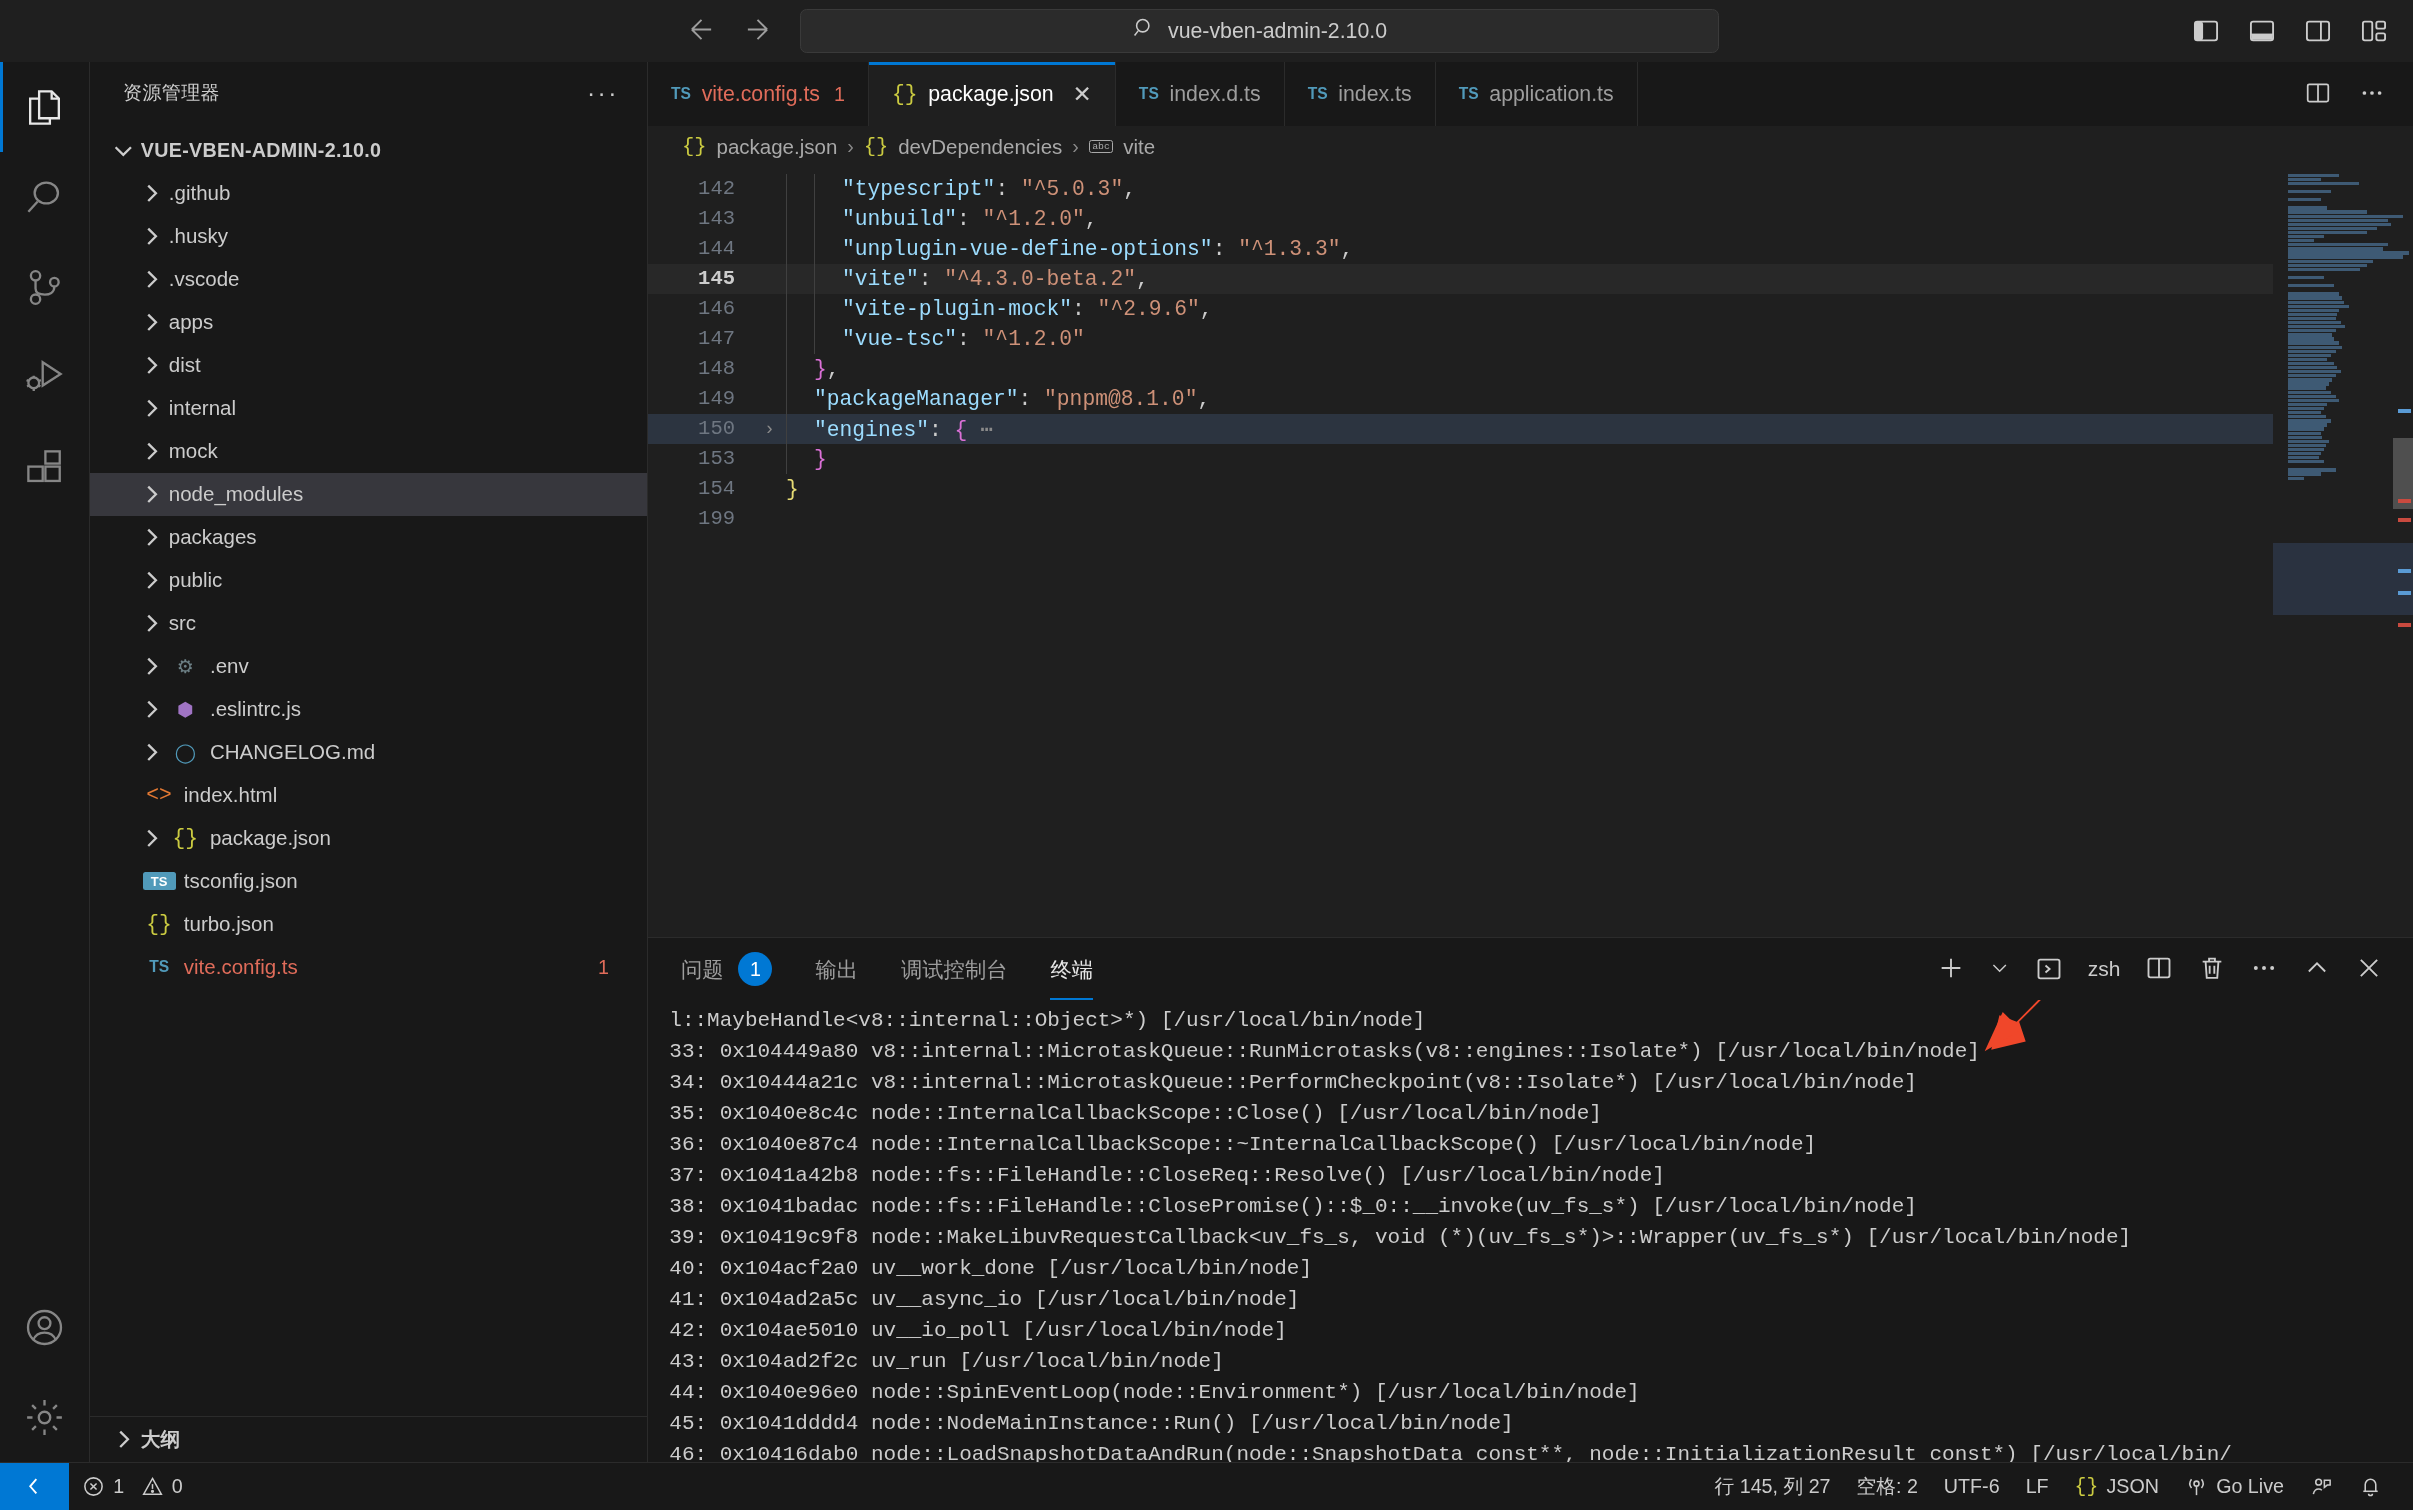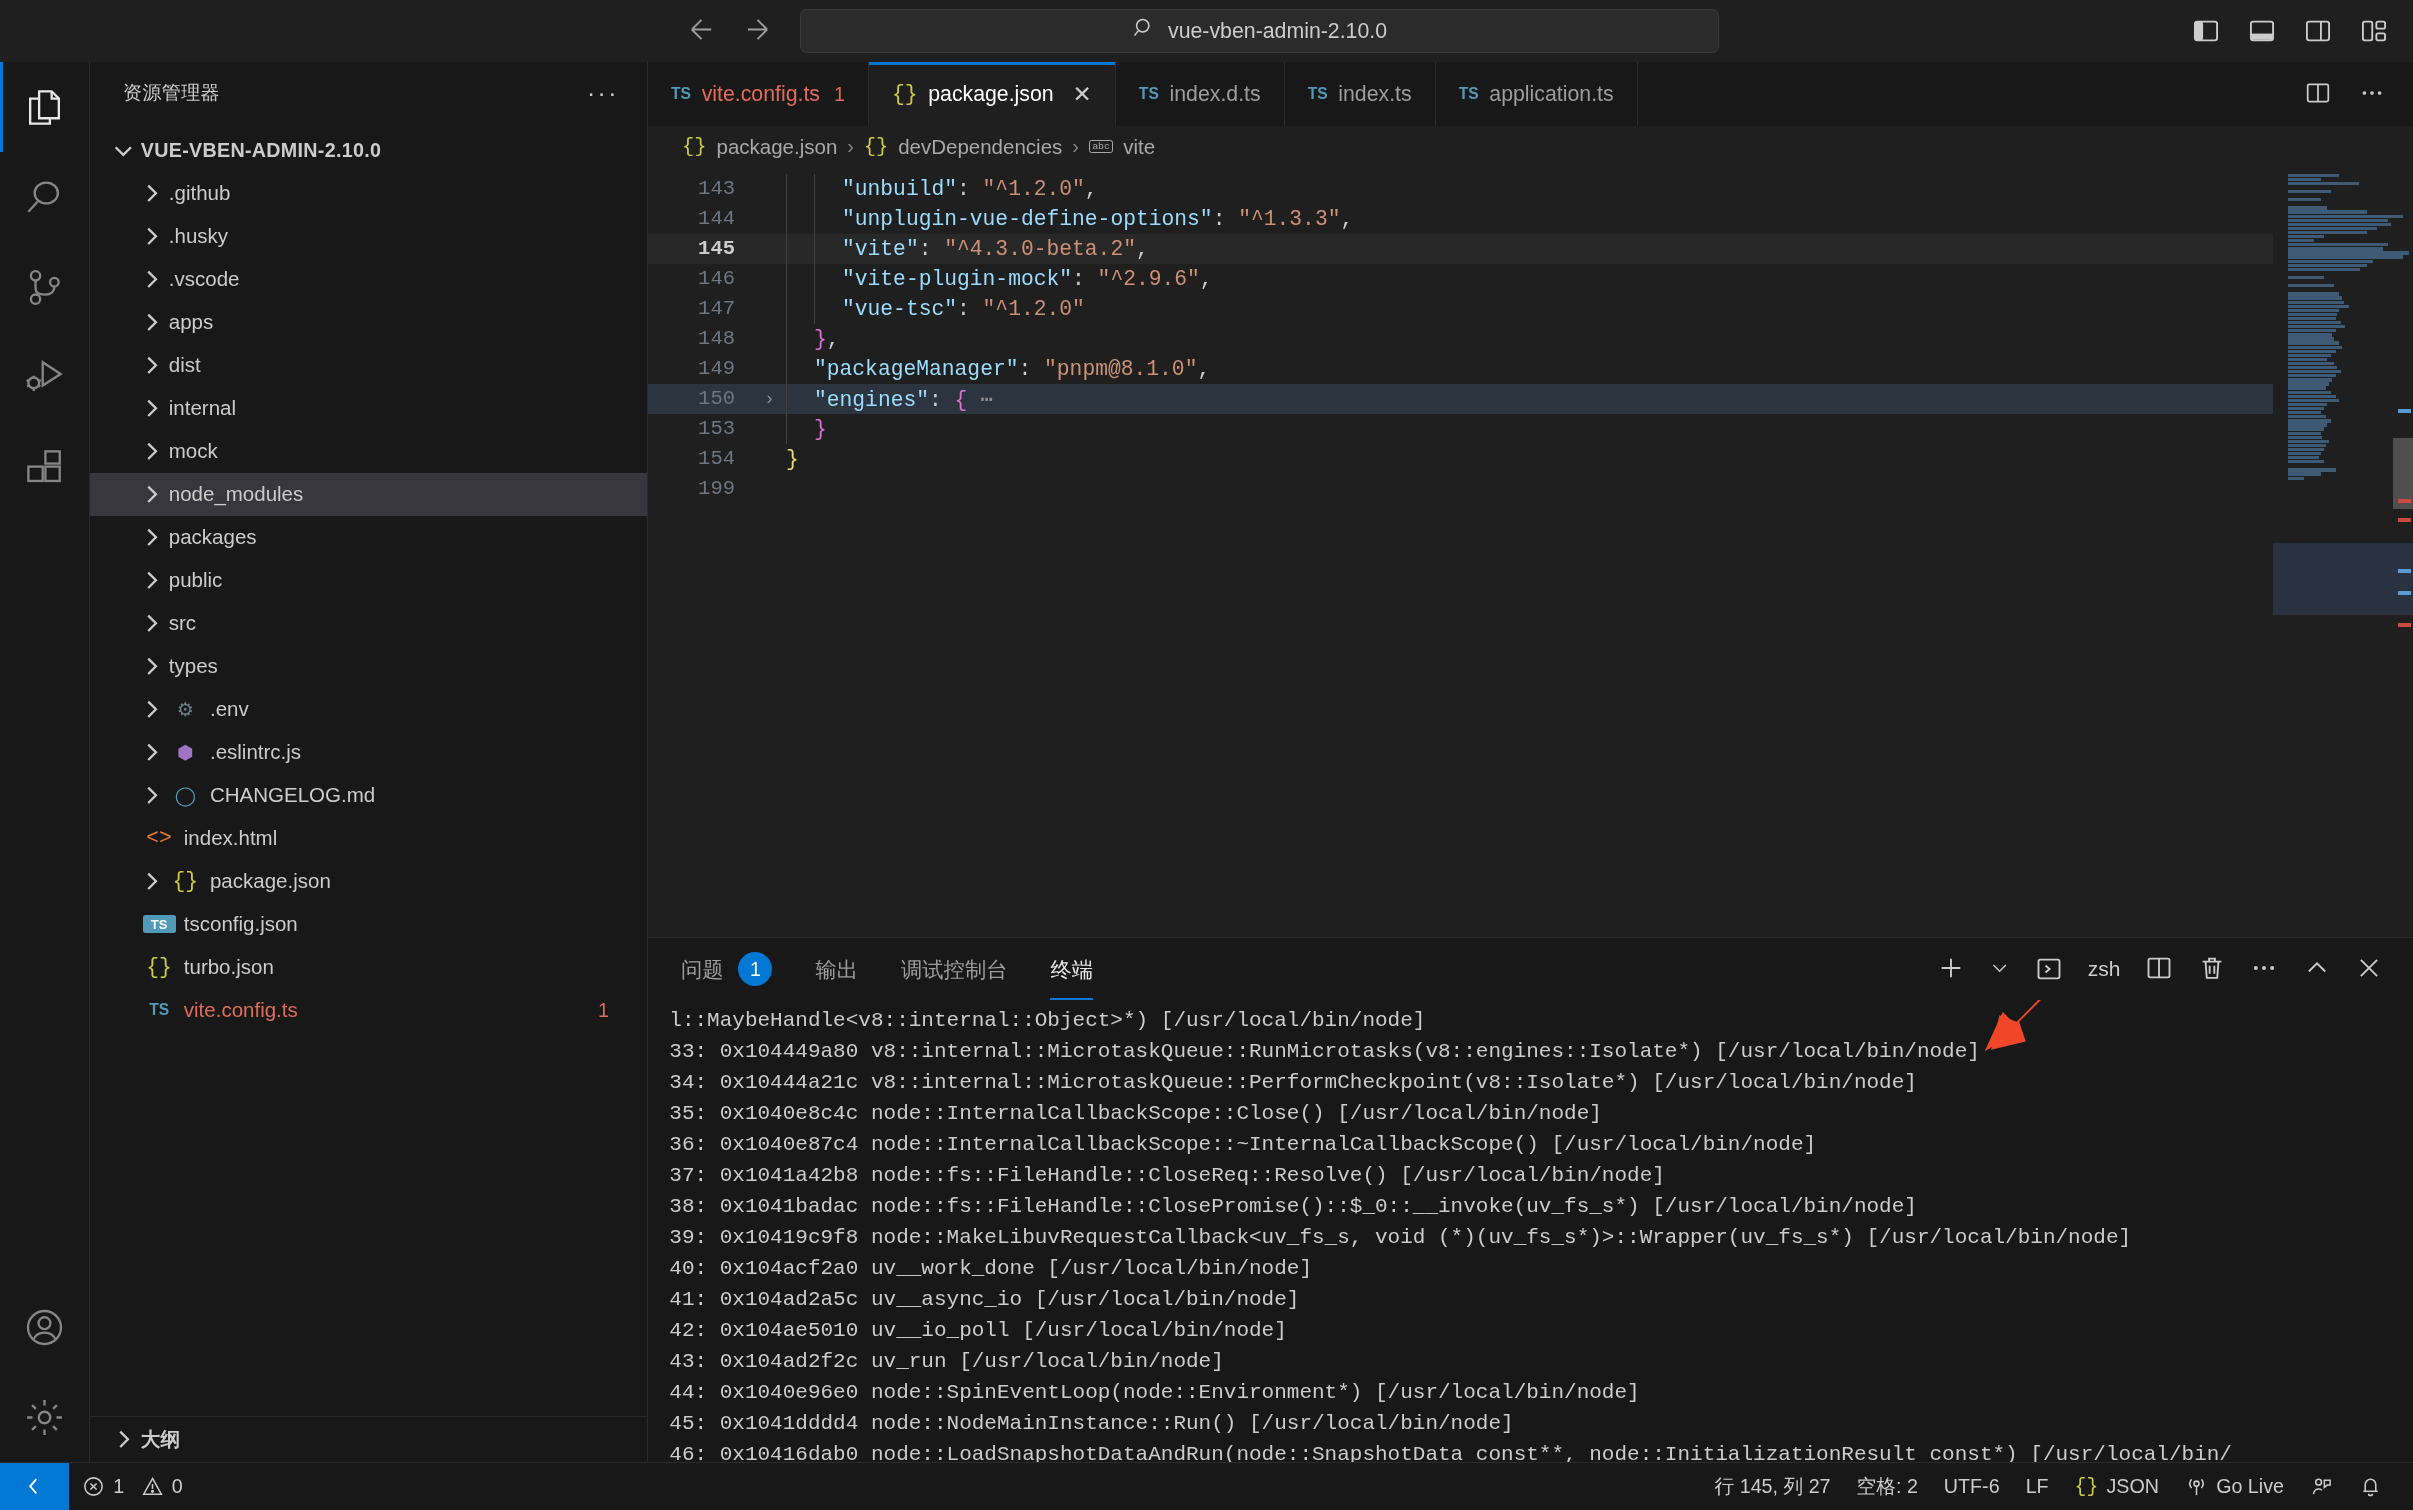--- a/index.html
+++ b/index.html
@@ -377,27 +377,20 @@
               <svg class="chev" viewBox="0 0 16 16" fill="none" stroke="currentColor" stroke-width="1.5">
                 <path d="M6 3l5 5-5 5"></path>
               </svg>
               <span class="tree-label">src</span>
             </div>
             <div class="tree-row">
               <span class="indent"></span>
               <svg class="chev" viewBox="0 0 16 16" fill="none" stroke="currentColor" stroke-width="1.5">
                 <path d="M6 3l5 5-5 5"></path>
               </svg>
-              <span class="tree-label">types</span>
-            </div>
-            <div class="tree-row">
-              <span class="indent"></span>
-              <svg class="chev" viewBox="0 0 16 16" fill="none" stroke="currentColor" stroke-width="1.5">
-                <path d="M6 3l5 5-5 5"></path>
-              </svg>
               <span class="ficon gear">⚙</span>
               <span class="tree-label">.env</span>
             </div>
             <div class="tree-row">
               <span class="indent"></span>
               <svg class="chev" viewBox="0 0 16 16" fill="none" stroke="currentColor" stroke-width="1.5">
                 <path d="M6 3l5 5-5 5"></path>
               </svg>
               <span class="ficon eslint">⬢</span>
               <span class="tree-label">.eslintrc.js</span>
@@ -507,20 +500,21 @@
         <span class="bc-json">{}</span>
         <span>devDependencies</span>
         <span class="bc-sep">›</span>
         <span class="bc-abc">abc</span>
         <span>vite</span>
       </div>
 
       <div class="code-wrap">
         <div class="code-scroll">
           <div id="code-host" style="padding-top:6.6px;">
+              <div class="code-line"><span class="ln">142</span><span class="fold"></span><span class="ig" style="width:28px;"></span><span class="ig" style="width:28px;"></span><span><span class="k">"typescript"</span><span class="p">: </span><span class="s">"^5.0.3"</span><span class="p">,</span></span></div>
               <div class="code-line"><span class="ln">143</span><span class="fold"></span><span class="ig" style="width:28px;"></span><span class="ig" style="width:28px;"></span><span><span class="k">"unbuild"</span><span class="p">: </span><span class="s">"^1.2.0"</span><span class="p">,</span></span></div>
               <div class="code-line"><span class="ln">144</span><span class="fold"></span><span class="ig" style="width:28px;"></span><span class="ig" style="width:28px;"></span><span><span class="k">"unplugin-vue-define-options"</span><span class="p">: </span><span class="s">"^1.3.3"</span><span class="p">,</span></span></div>
               <div class="code-line cur"><span class="ln active">145</span><span class="fold"></span><span class="ig" style="width:28px;"></span><span class="ig" style="width:28px;"></span><span><span class="k">"vite"</span><span class="p">: </span><span class="s">"^4.3.0-beta.2"</span><span class="p">,</span></span></div>
               <div class="code-line"><span class="ln">146</span><span class="fold"></span><span class="ig" style="width:28px;"></span><span class="ig" style="width:28px;"></span><span><span class="k">"vite-plugin-mock"</span><span class="p">: </span><span class="s">"^2.9.6"</span><span class="p">,</span></span></div>
               <div class="code-line"><span class="ln">147</span><span class="fold"></span><span class="ig" style="width:28px;"></span><span class="ig" style="width:28px;"></span><span><span class="k">"vue-tsc"</span><span class="p">: </span><span class="s">"^1.2.0"</span></span></div>
               <div class="code-line"><span class="ln">148</span><span class="fold"></span><span class="ig" style="width:28px;"></span><span><span class="b1">}</span><span class="p">,</span></span></div>
               <div class="code-line"><span class="ln">149</span><span class="fold"></span><span class="ig" style="width:28px;"></span><span><span class="k">"packageManager"</span><span class="p">: </span><span class="s">"pnpm@8.1.0"</span><span class="p">,</span></span></div>
               <div class="code-line fold-hl"><span class="ln">150</span><span class="fold">›</span><span class="ig" style="width:28px;"></span><span><span class="k">"engines"</span><span class="p">: </span><span class="b1">{</span><span class="dots"> ⋯</span></span></div>
               <div class="code-line"><span class="ln">153</span><span class="fold"></span><span class="ig" style="width:28px;"></span><span><span class="b1">}</span></span></div>
               <div class="code-line"><span class="ln">154</span><span class="fold"></span><span><span class="b2">}</span></span></div>

